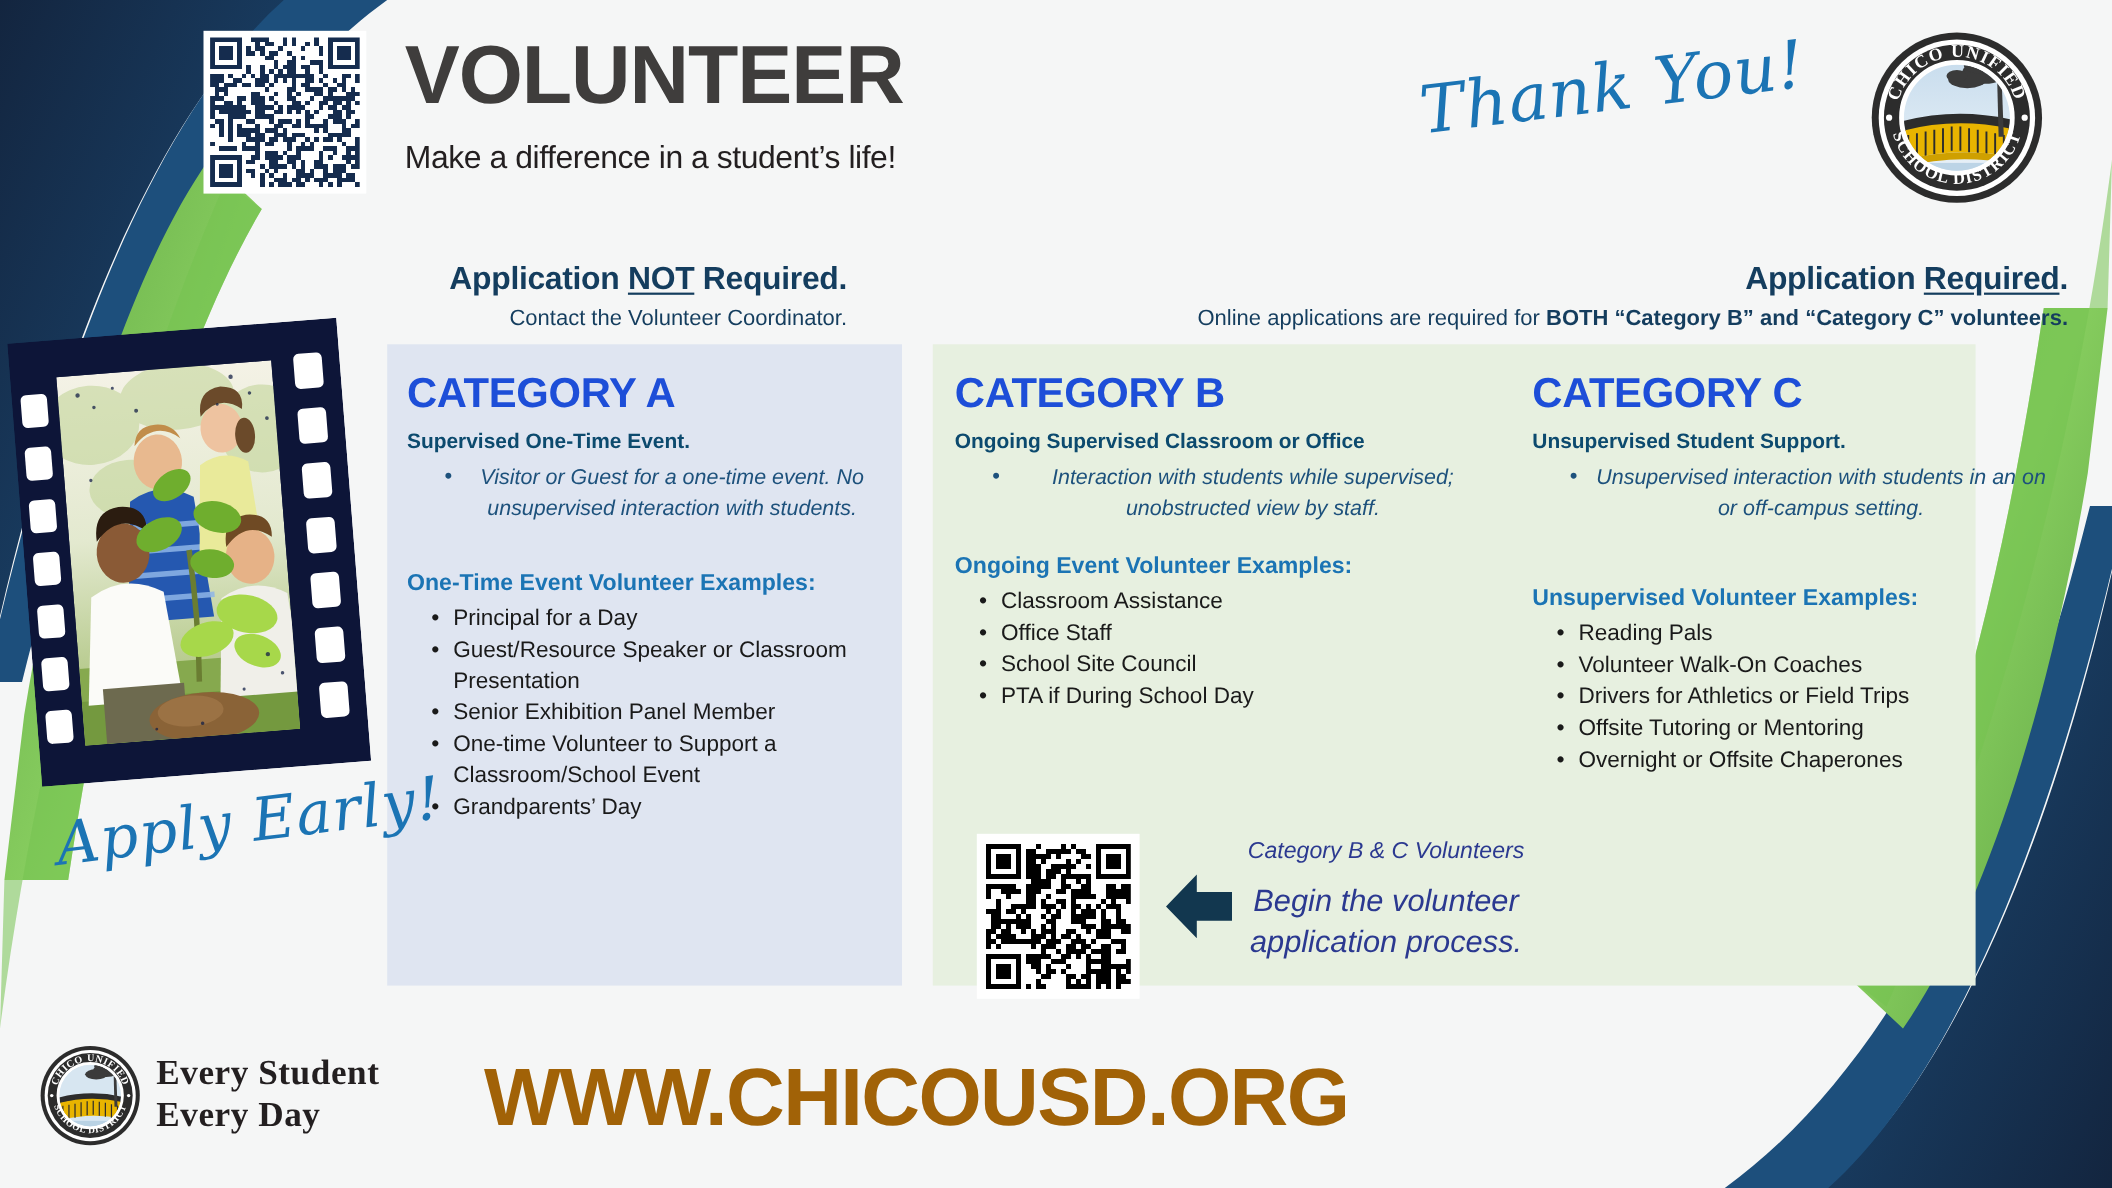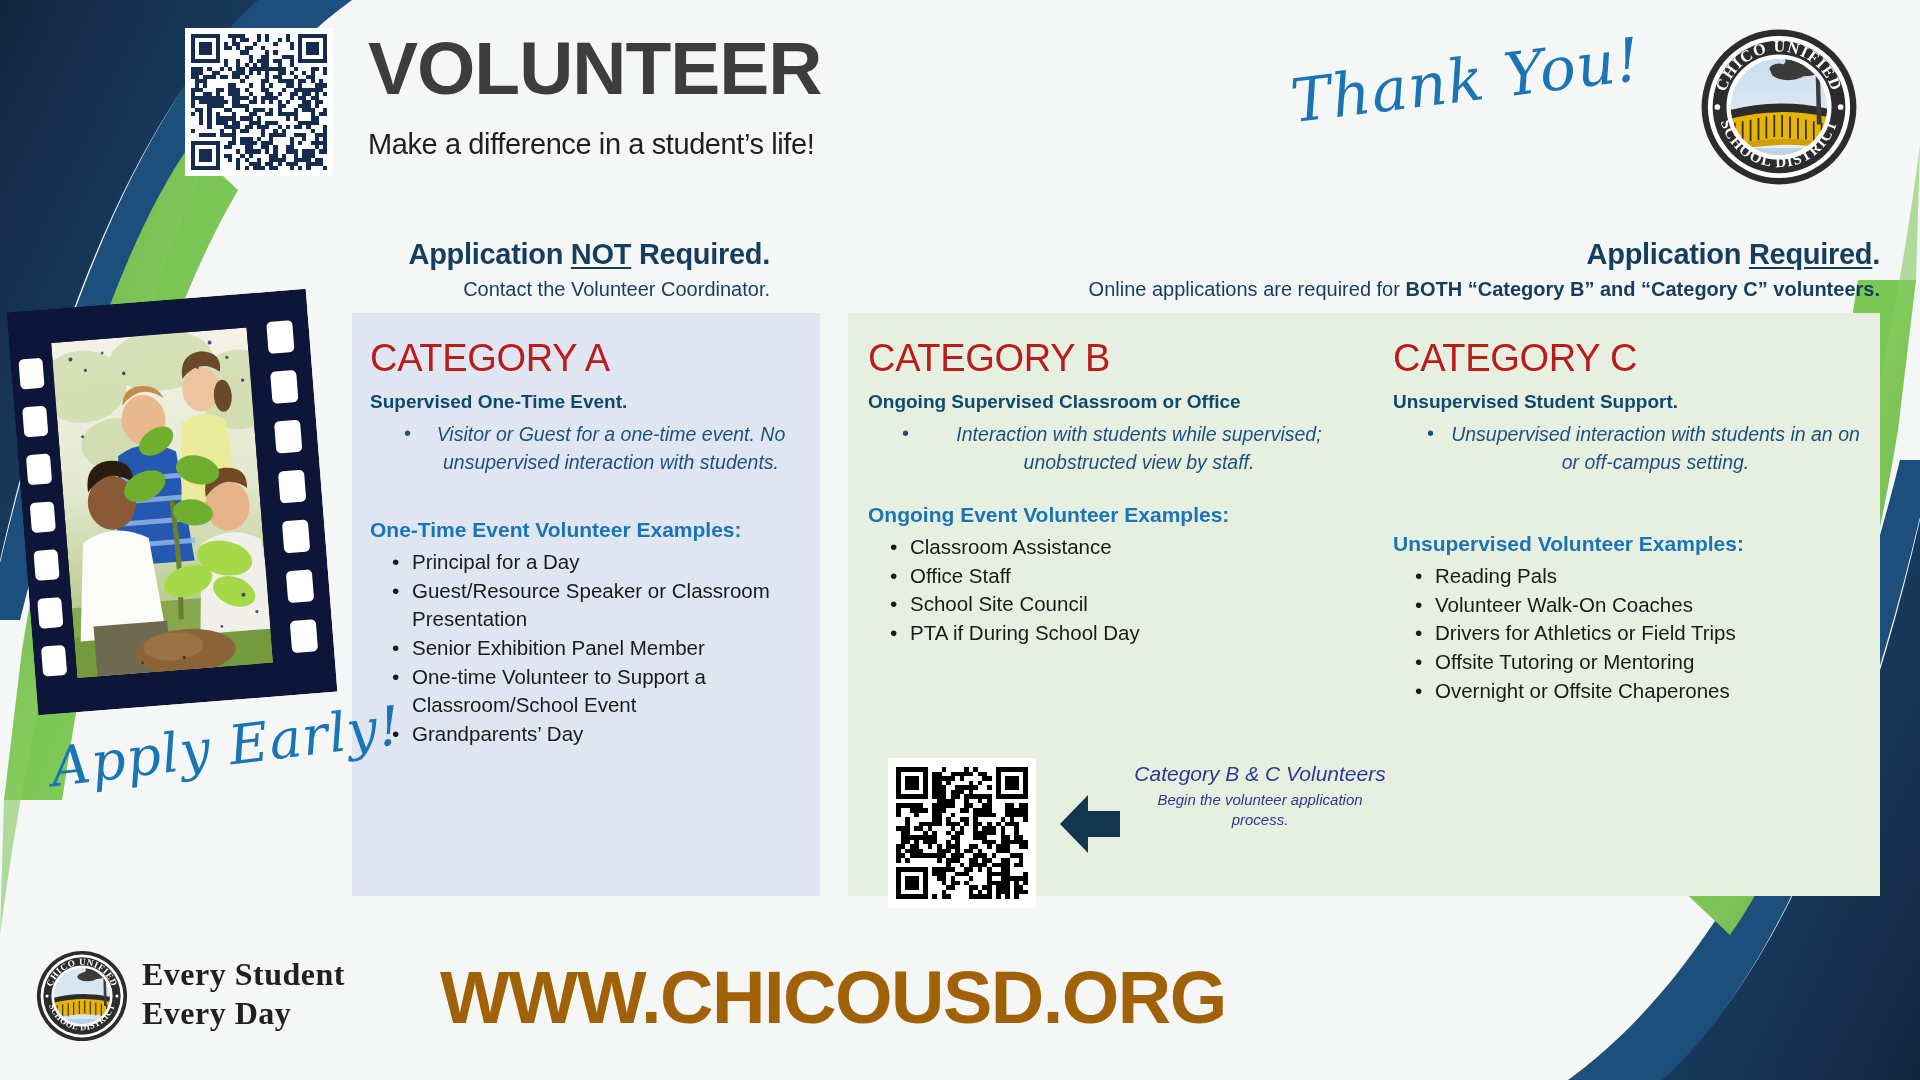--- a/index.html
+++ b/index.html
@@ -67,31 +67,31 @@
   #head-left  { left: 300px; top: 238px; width: 470px; }
   #head-right { left: 855px; top: 238px; width: 1025px; }
 
   
   .panel { position: absolute; }
   #panel-a {
     left: 352px; top: 313px; width: 468px; height: 583px;
     background: #dfe5f1;
   }
   #panel-bc {
-    left: 848px; top: 313px; width: 1032px; height: 583px;
+    left: 848px; top: 313px; width: 948px; height: 583px;
     background: #e7f0e0;
   }
 
   .col { position: absolute; top: 0; }
   #col-a  { left: 18px; width: 432px; }
   #col-b  { left: 20px; width: 492px; }
   #col-c  { left: 545px; width: 475px; }
 
   .cat-title {
-    font-size: 38px; font-weight: 400; color: #b91c1c;
+    font-size: 38px; font-weight: 700; color: #1d4ed8;
     margin-top: 24px; letter-spacing: -0.3px;
   }
   .cat-sub {
     font-size: 19px; font-weight: 700; color: #0c4a6e;
     margin-top: 10px; line-height: 1.25;
   }
   ul.desc-list {
     list-style: none; margin-top: 6px; padding-left: 34px;
   }
   ul.desc-list li {
@@ -123,22 +123,22 @@
   }
   .arrow-left { position: absolute; left: 190px; top: 480px; }
   .callout-text {
     position: absolute; left: 262px; top: 448px; width: 260px;
     text-align: center; color: #2b3990;
   }
   .callout-text .line1 {
     font-size: 21px; font-weight: 400; font-style: italic; line-height: 1.25; text-align: center;
   }
   .callout-text .line2 {
-    font-size: 15px; font-style: italic; font-weight: 400;
-    line-height: 1.3; margin-top: 3px;
+    font-size: 28px; font-style: italic; font-weight: 400;
+    line-height: 1.3; margin-top: 14px;
   }
 
   
   .filmstrip {
     position: absolute; left: 22px; top: 300px;
     width: 300px; height: 404px;
     transform: rotate(-4.5deg);
   }
   .apply-early {
     position: absolute; left: 50px; top: 715px;

